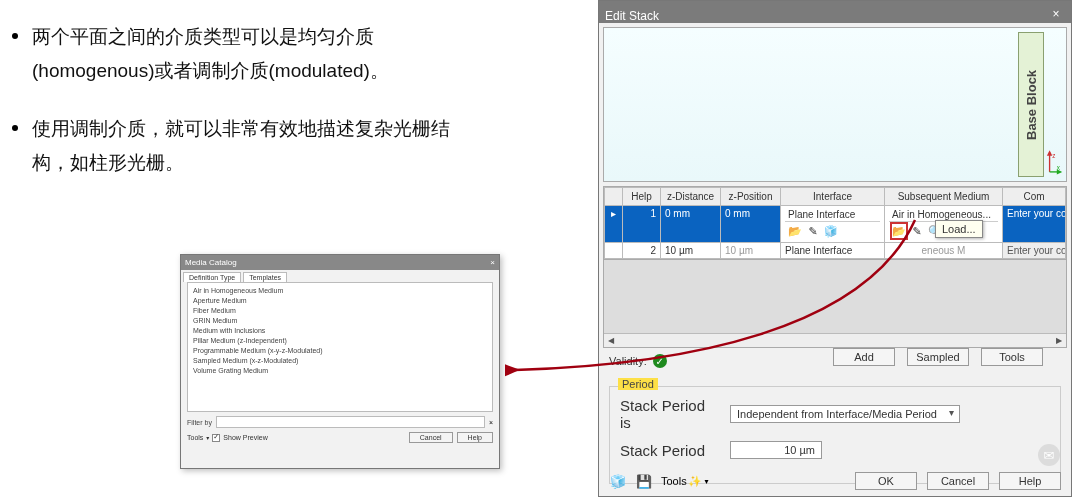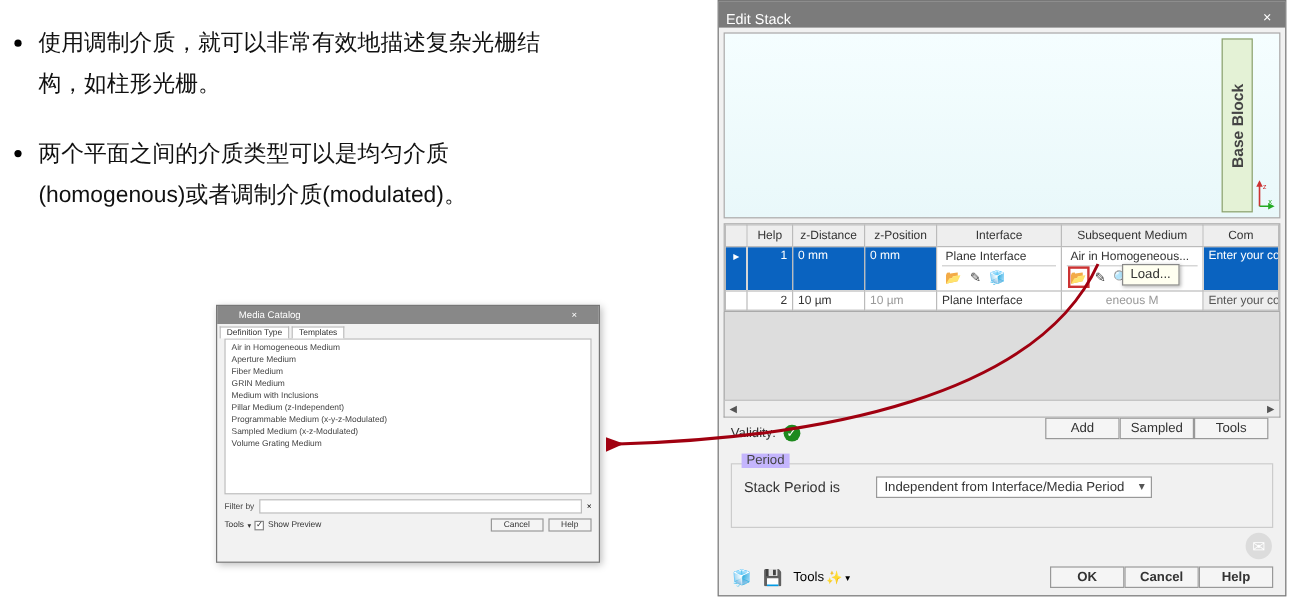--- a/index.html
+++ b/index.html
@@ -6,21 +6,21 @@
   body { margin: 0; width: 1080px; height: 500px; background: #fff; position: relative; overflow: hidden; }
 
   
   .left-col { position: absolute; left: 12px; top: 20px; width: 460px; }
   .bullet { display: flex; align-items: flex-start; margin-bottom: 24px; }
   .bullet-dot { width: 6px; height: 6px; border-radius: 50%; background: #000; margin-top: 13px; margin-right: 14px; flex: none; }
   .bullet-text { font-size: 19px; line-height: 34px; color: #111; }
 
   
   .media-catalog { position: absolute; left: 180px; top: 254px; width: 320px; height: 215px; border: 1px solid #777; background: #f2f2f2; box-shadow: 2px 2px 6px rgba(0,0,0,.25); font-size: 8px; }
-  .mc-title { height: 15px; background: #888; color: #fff; display: flex; align-items: center; justify-content: space-between; padding: 0 18px; font-size: 8px; }
+  .mc-title { height: 15px; background: #888; color: #fff; display: flex; align-items: center; justify-content: space-between; padding: 0 4px; font-size: 8px; }
   .mc-tabs { display: flex; gap: 2px; padding: 2px 2px 0 2px; }
   .mc-tab { background: #fff; border: 1px solid #bbb; border-bottom: none; padding: 1px 5px; font-size: 7px; color: #333; }
   .mc-body { background: #fff; margin: 0 6px; height: 130px; border: 1px solid #bbb; padding: 3px 5px; overflow: hidden; }
   .mc-item { font-size: 7px; color: #444; line-height: 10px; white-space: nowrap; }
   .mc-filter { display: flex; align-items: center; margin: 4px 6px 0 6px; gap: 4px; }
   .mc-filter-label { font-size: 7px; color: #444; }
   .mc-filter-input { flex: 1; height: 12px; border: 1px solid #bbb; background: #fff; }
   .mc-bottom { display: flex; justify-content: space-between; align-items: center; padding: 4px 6px 0 6px; }
   .mc-tools { display: flex; align-items: center; gap: 3px; font-size: 7px; color: #333; }
   .mc-btn { border: 1px solid #999; padding: 1px 10px; font-size: 7px; color: #333; background: #f4f4f4; }
@@ -51,26 +51,26 @@
   .comment-cell { background: #0a63c0; color: #fff; font-size: 10px; white-space: nowrap; }
   .comment-cell.gray { background: #eee; color: #555; }
 
   .es-scrollarea { height: 88px; background: #ddd; margin: 0 4px; border-left:1px solid #aaa; border-right:1px solid #aaa; border-bottom:1px solid #aaa; position: relative; }
   .es-hscroll { position: absolute; left: 0; right: 0; bottom: 0; height: 14px; background: #eee; display: flex; justify-content: space-between; align-items: center; border-top:1px solid #bbb; }
   .scroll-btn { width: 14px; height: 14px; display: flex; align-items: center; justify-content: center; font-size: 8px; color: #555; }
 
   .es-lower { padding: 6px 10px 4px 10px; font-size: 11px; color: #333; }
   .validity { display: flex; align-items: center; gap: 6px; margin-bottom: 6px; }
   .valid-ok { width: 14px; height: 14px; border-radius: 50%; background: #1e8a1e; color: #fff; display: flex; align-items: center; justify-content: center; font-size: 10px; }
-  .btn-row { position: absolute; right: 14px; display: flex; }
+  .btn-row { position: absolute; right: 28px; display: flex; gap: 12px; }
   .std-btn { border: 1px solid #999; background: #f5f5f5; padding: 2px 0; font-size: 11px; color: #333; width: 62px; text-align: center; }
   .period-box { border: 1px solid #ccc; padding: 10px 10px 14px 10px; margin-top: 18px; position: relative; }
-  .period-legend { position: absolute; top: -9px; left: 8px; background: #c4b5fd; padding: 0 4px; font-size: 11px; color: #444; }
+  .period-legend { position: absolute; top: -9px; left: 8px; background: #fde047; padding: 0 4px; font-size: 11px; color: #444; }
   .form-row { display: flex; align-items: center; gap: 10px; margin-bottom: 10px; }
-  .form-label { width: 100px; font-size: 12px; color: #333; }
+  .form-label { width: 100px; font-size: 15px; color: #333; }
   .select { border: 1px solid #999; background: #fff; padding: 2px 20px 2px 6px; font-size: 11px; color: #333; position: relative; width: 230px; }
   .select::after { content: "▾"; position: absolute; right: 5px; top: 1px; font-size: 10px; color: #555; }
   .num-input { border: 1px solid #999; background: #fff; padding: 2px 6px; font-size: 11px; color: #333; width: 92px; text-align: right; }
 
   .es-footer { position: absolute; left: 0; right: 0; bottom: 0; height: 30px; display: flex; align-items: center; justify-content: space-between; padding: 0 10px; }
   .footer-left { display: flex; align-items: center; gap: 8px; }
   .footer-btn { border: 1px solid #999; background: #f5f5f5; padding: 2px 0; font-size: 11px; color: #333; width: 62px; text-align: center; }
   .tool-icon { width: 18px; height: 18px; display: flex; align-items: center; justify-content: center; font-size: 13px; color: #2a6aa0; }
 
   .tooltip { position: absolute; left: 935px; top: 220px; background: #fffff0; border: 1px solid #888; padding: 2px 6px; font-size: 11px; color: #333; box-shadow: 1px 1px 3px rgba(0,0,0,.3); z-index: 10; }
@@ -80,25 +80,25 @@
 
   
   .arrow-svg { position: absolute; left: 505px; top: 210px; width: 440px; height: 180px; z-index: 6; pointer-events: none; }
 </style>
 </head>
 <body>
 
 <div class="left-col">
   <div class="bullet">
     <div class="bullet-dot"></div>
-    <div class="bullet-text">使用调制介质，就可以非常有效地描述复杂光栅结构，如柱形光栅。</div>
+    <div class="bullet-text">两个平面之间的介质类型可以是均匀介质(homogenous)或者调制介质(modulated)。</div>
   </div>
   <div class="bullet">
     <div class="bullet-dot"></div>
-    <div class="bullet-text">两个平面之间的介质类型可以是均匀介质(homogenous)或者调制介质(modulated)。</div>
+    <div class="bullet-text">使用调制介质，就可以非常有效地描述复杂光栅结构，如柱形光栅。</div>
   </div>
 </div>
 
 <div class="media-catalog">
   <div class="mc-title">
     <span>Media Catalog</span>
     <span>×</span>
   </div>
   <div class="mc-tabs">
     <div class="mc-tab">Definition Type</div>
@@ -242,34 +242,38 @@
       <div class="std-btn">Sampled</div>
       <div class="std-btn">Tools</div>
     </div>
 
     <div class="period-box">
       <div class="period-legend">Period</div>
       <div class="form-row">
         <span class="form-label">Stack Period is</span>
         <div class="select">Independent from Interface/Media Period</div>
       </div>
+      <div class="form-row">
+        <span class="form-label">Stack Period</span>
+        <div class="num-input">10 µm</div>
+      </div>
     </div>
   </div>
 
   <div class="es-footer">
     <div class="footer-left">
       <span class="tool-icon">🧊</span>
       <span class="tool-icon">💾</span>
       <span style="font-size:11px; display:flex; align-items:center; gap:2px;">
           <span>Tools</span> 
           <span>✨</span>
           <span style="font-size:8px;">▾</span>
         </span>
     </div>
-    <div style="display:flex; font-weight:bold;">
+    <div style="display:flex; gap:10px;">
       <div class="footer-btn">OK</div>
       <div class="footer-btn">Cancel</div>
       <div class="footer-btn">Help</div>
     </div>
   </div>
 </div>
 
 <div class="tooltip">Load...</div>
 
 <div class="watermark">

